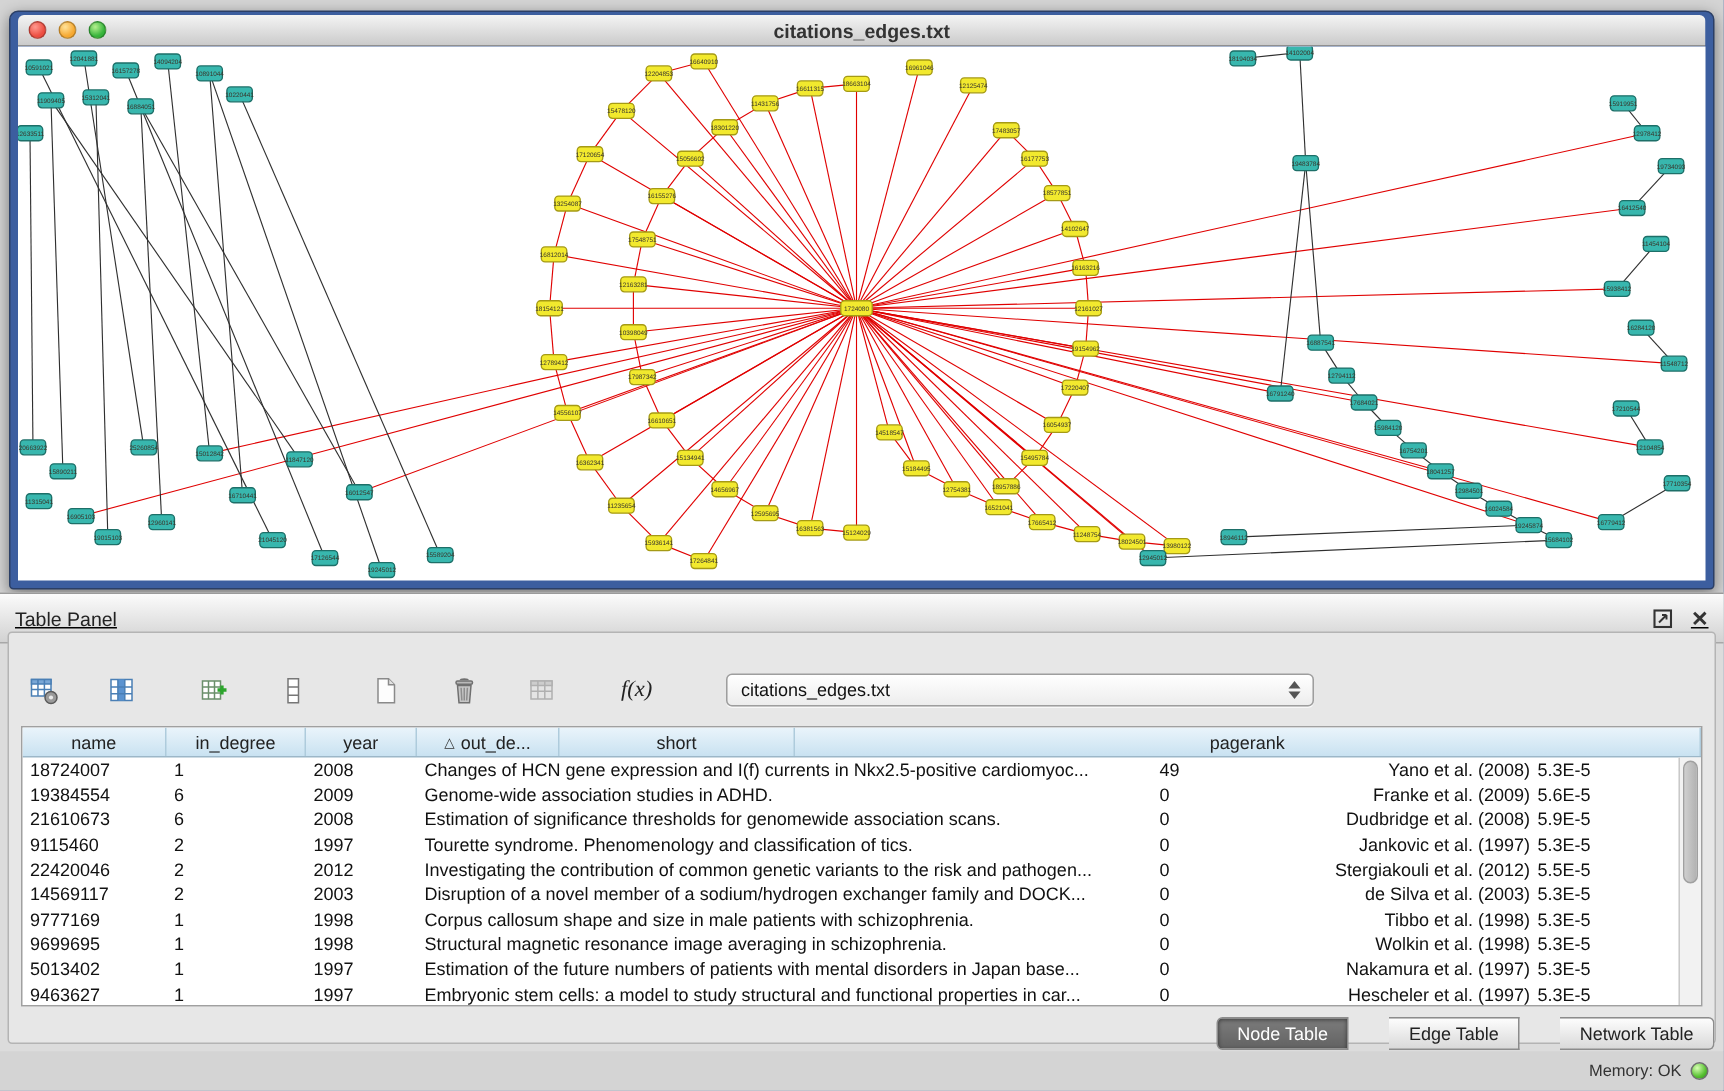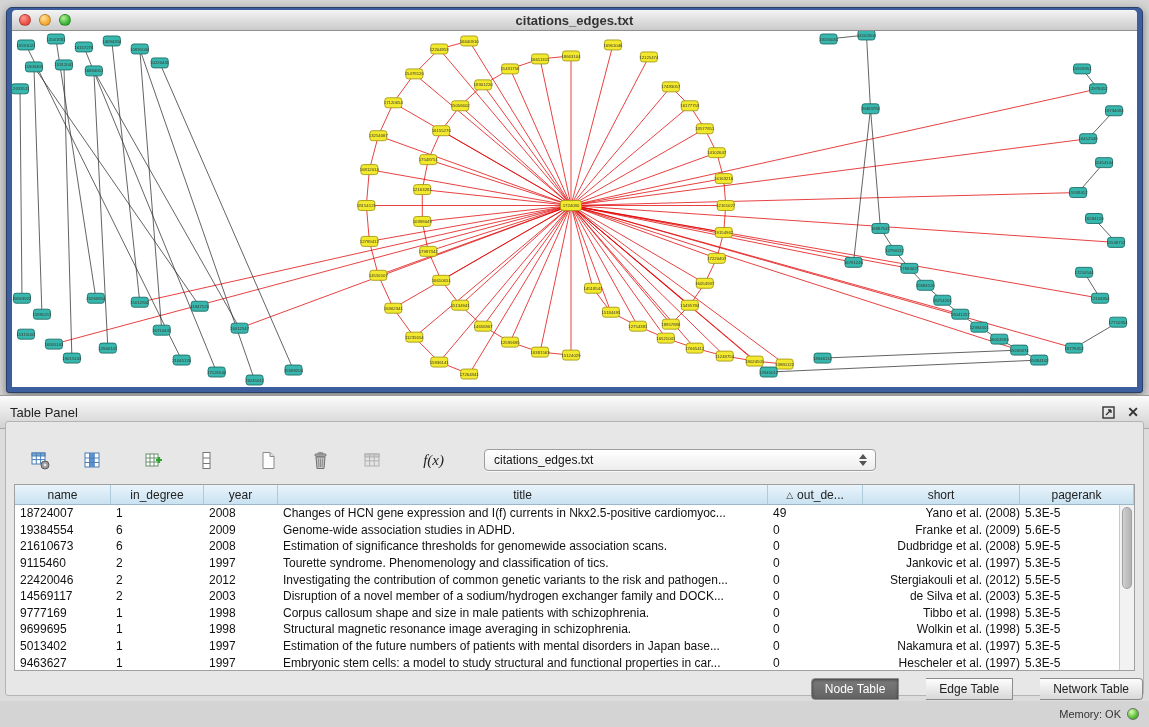--- a/index.html
+++ b/index.html
@@ -19,30 +19,30 @@
   .light.red { background:radial-gradient(circle at 35% 30%, #ff9a90, #ec4d41 65%); }
   .light.yellow { background:radial-gradient(circle at 35% 30%, #ffe29a, #f6a830 65%); }
   .light.green { background:radial-gradient(circle at 35% 30%, #b5f08f, #35b33a 65%); }
   .canvas { position:relative; width:100%; height:calc(100% - 21px); background:#ffffff; overflow:hidden; }
   .canvas svg { display:block; width:100%; height:100%; }
 
   
   .table-panel { position:absolute; left:0; top:395px; width:1149px; height:306px;
     background:#dcdcdc; border-top:1px solid #9a9a9a; }
   .panel-header { height:24px; background:linear-gradient(#fbfbfb,#d2d2d2);
-    border-bottom:1px solid #a8a8a8; display:flex; align-items:center; padding:16px 10px; }
+    border-bottom:1px solid #a8a8a8; display:flex; align-items:center; padding:16px 10px;text-decoration:underline; }
   .panel-title { font-size:13px; color:#222; }
   .ph-icons { margin-left:auto; display:flex; align-items:center; gap:12px; }
   .float-btn, .close-btn { cursor:default; color:#333; display:flex; align-items:center; }
   .close-btn { font-size:14px; font-weight:bold; line-height:1; }
   .panel-inner { position:absolute; left:5px; right:5px; top:25px; bottom:5px;
     background:#e7e7e7; border:1px solid #b4b4b4; border-radius:3px; }
   .toolbar { margin-top:22px; height:32px; display:flex; align-items:center; padding:0 14px; }
   .tool-btn { width:30px; height:28px; border:none; background:transparent;
-    display:flex; align-items:center; justify-content:flex-end; margin-right:22px; }
+    display:flex; align-items:center; justify-content:flex-start; margin-right:22px; }
   .tool-btn.gap { margin-left:10px; }
   .fx { font-family:"Liberation Serif", serif; font-style:italic; font-size:15px; color:#222; }
   .dropdown { margin-left:18px; width:392px; height:22px; background:linear-gradient(#ffffff,#ededed);
     border:1px solid #9e9e9e; border-radius:4px; display:flex; align-items:center;
     padding:0 6px 0 9px; font-size:12px; color:#111; box-shadow:0 1px 0 rgba(255,255,255,.7); }
   .dropdown .val { flex:1; overflow:hidden; white-space:nowrap; }
   .stepper { display:flex; flex-direction:column; align-items:center; gap:2px; padding-right:2px; }
   .stepper i { display:block; width:0; height:0; border-left:4px solid transparent; border-right:4px solid transparent; }
   .stepper .up { border-bottom:5px solid #555; }
   .stepper .dn { border-top:5px solid #555; }
@@ -753,23 +753,20 @@
         <div class="thead">
             <div class="th col0">
               <span>name</span>
             </div>
             <div class="th col1">
               <span>in_degree</span>
             </div>
             <div class="th col2">
               <span>year</span>
             </div>
-            <div class="th col3">
-              <span>title</span>
-            </div>
             <div class="th col4">
               <span class="sort-tri">△</span>
               <span>out_de...</span>
             </div>
             <div class="th col5">
               <span>short</span>
             </div>
             <div class="th col6">
               <span>pagerank</span>
             </div>

